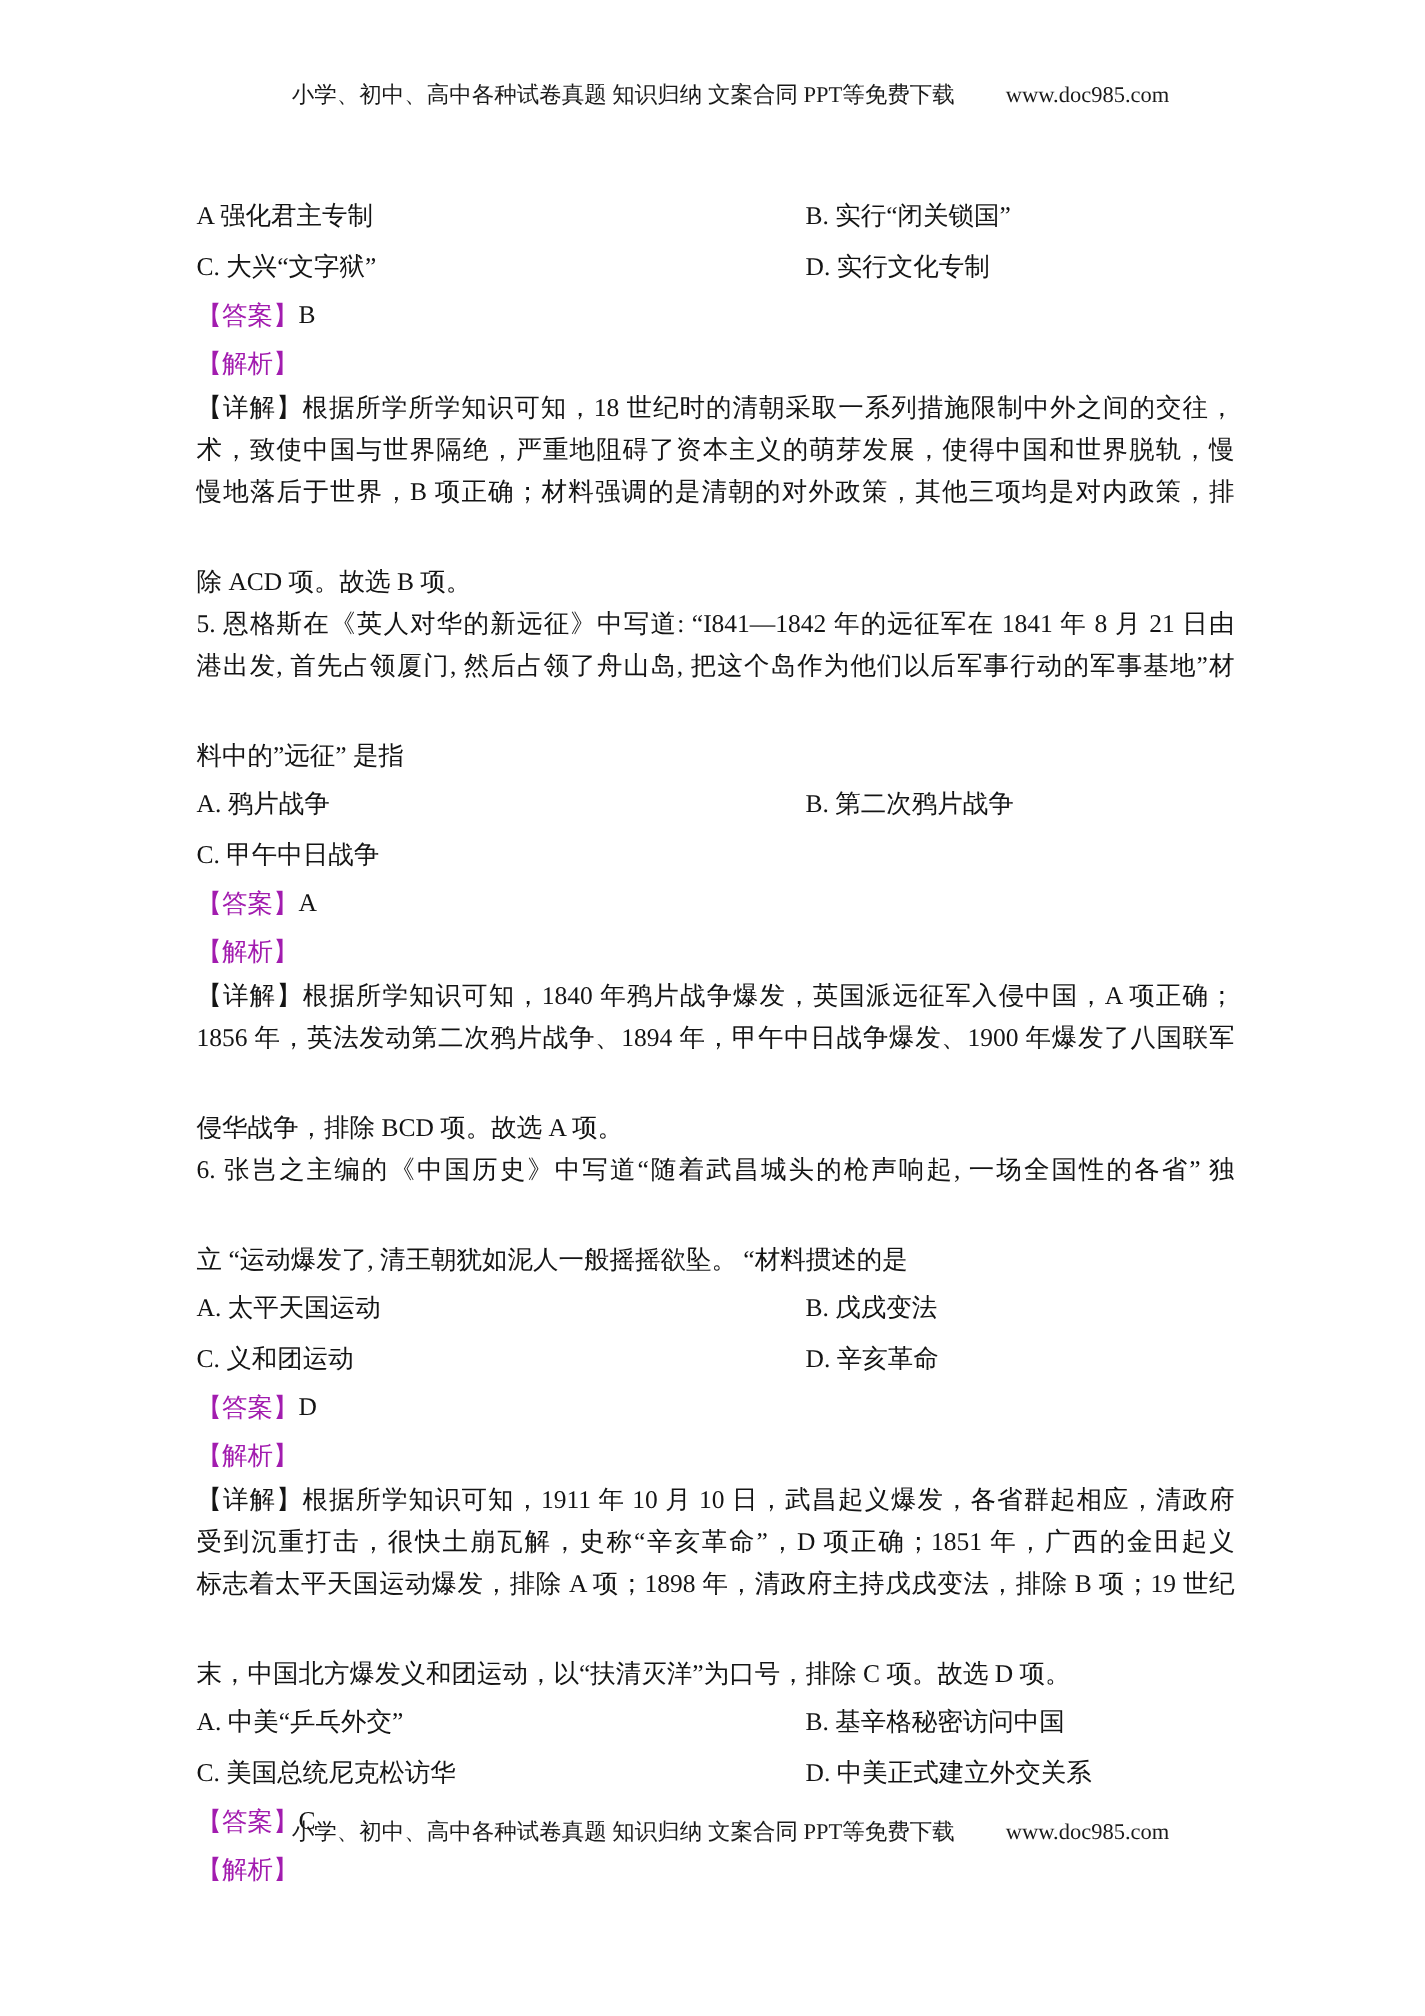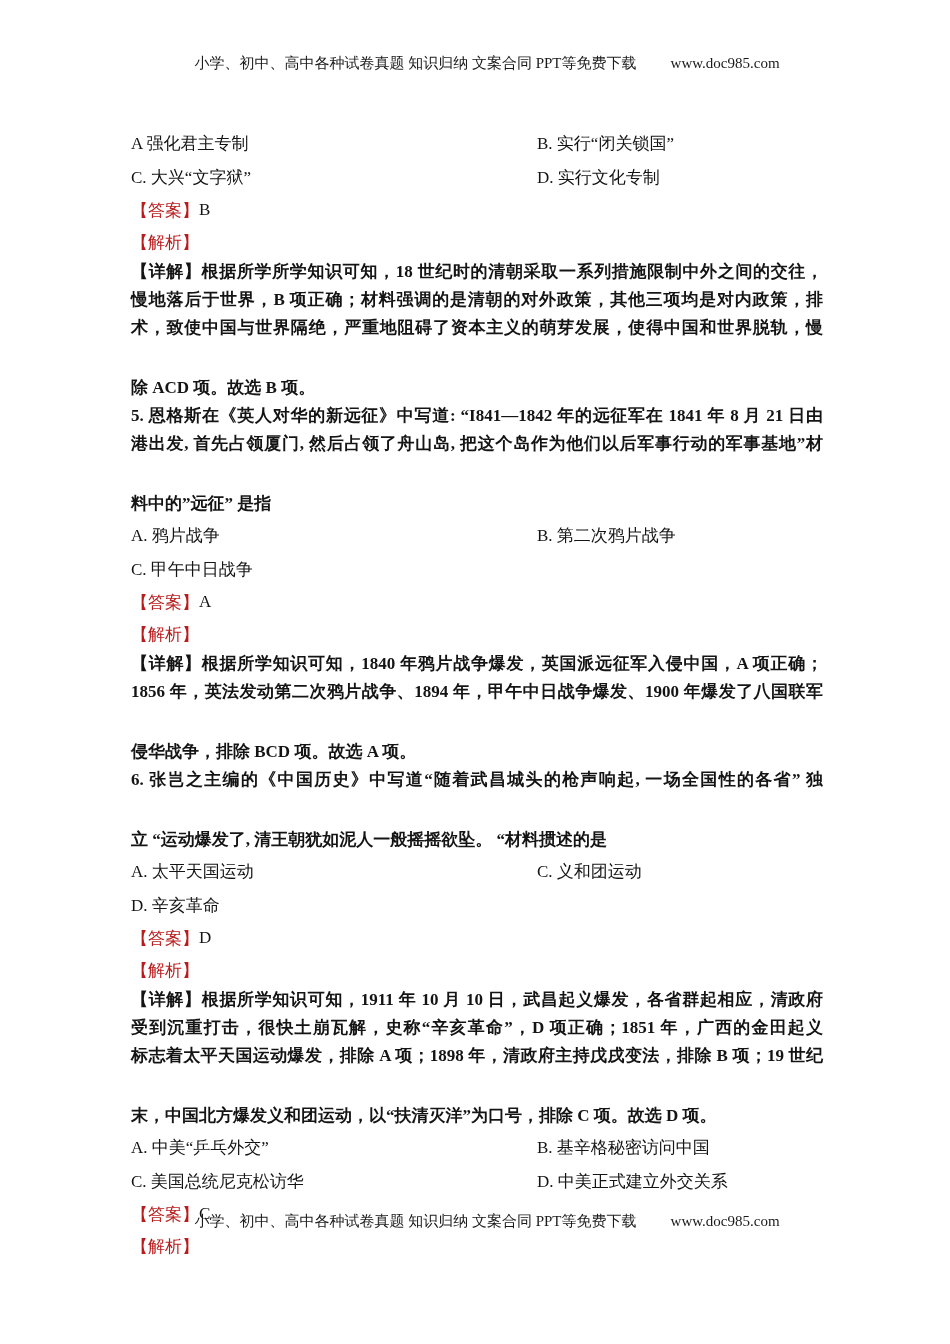--- a/index.html
+++ b/index.html
@@ -24,27 +24,26 @@
     font-size:17px;
   }
   .opt-grid {
     display:grid;
     grid-template-columns:406px 1fr;
     grid-auto-rows:34px;
     align-items:center;
   }
   .opt { white-space:nowrap; }
   .mline { height:32px; display:flex; align-items:center; white-space:nowrap; }
-  .blue { color:#b91c1c; }
+  .blue { color:#a21caf; }
   .pline {
     height:28px; line-height:28px;
     text-align:justify; text-align-last:justify;
     white-space:nowrap;
     overflow:visible;
-    font-weight:bold;
   }
   .pline.last { text-align-last:left;margin-top:32px; }
 </style>
 </head>
 <body>
 
 <div class="page">
 
   <div class="hf header">
     <span>小学、初中、高中各种试卷真题 知识归纳 文案合同 PPT等免费下载</span>
@@ -61,22 +60,22 @@
     </div>
     <div class="mline">
       <span class="blue">【答案】</span>
         <span>B</span>
     </div>
     <div class="mline">
       <span class="blue">【解析】</span>
     </div>
     <div>
       <div class="pline">【详解】根据所学所学知识可知，18 世纪时的清朝采取一系列措施限制中外之间的交往，</div>
+      <div class="pline">术，致使中国与世界隔绝，严重地阻碍了资本主义的萌芽发展，使得中国和世界脱轨，慢</div>
       <div class="pline">慢地落后于世界，B 项正确；材料强调的是清朝的对外政策，其他三项均是对内政策，排</div>
-      <div class="pline">术，致使中国与世界隔绝，严重地阻碍了资本主义的萌芽发展，使得中国和世界脱轨，慢</div>
       <div class="pline last">除 ACD 项。故选 B 项。</div>
     </div>
 
     <div>
       <div class="pline">5. 恩格斯在《英人对华的新远征》中写道: “I841—1842 年的远征军在 1841 年 8 月 21 日由</div>
       <div class="pline">港出发, 首先占领厦门, 然后占领了舟山岛, 把这个岛作为他们以后军事行动的军事基地”材</div>
       <div class="pline last">料中的”远征” 是指</div>
     </div>
     <div class="opt-grid">
       <span class="opt">A. 鸦片战争</span>
@@ -95,20 +94,21 @@
       <div class="pline">1856 年，英法发动第二次鸦片战争、1894 年，甲午中日战争爆发、1900 年爆发了八国联军</div>
       <div class="pline last">侵华战争，排除 BCD 项。故选 A 项。</div>
     </div>
 
     <div>
       <div class="pline">6. 张岂之主编的《中国历史》中写道“随着武昌城头的枪声响起, 一场全国性的各省” 独</div>
       <div class="pline last">立 “运动爆发了, 清王朝犹如泥人一般摇摇欲坠。 “材料掼述的是</div>
     </div>
     <div class="opt-grid">
       <span class="opt">A. 太平天国运动</span>
+      <span class="opt">B. 戊戌变法</span>
       <span class="opt">C. 义和团运动</span>
       <span class="opt">D. 辛亥革命</span>
     </div>
     <div class="mline">
       <span class="blue">【答案】</span>
         <span>D</span>
     </div>
     <div class="mline">
       <span class="blue">【解析】</span>
     </div>

